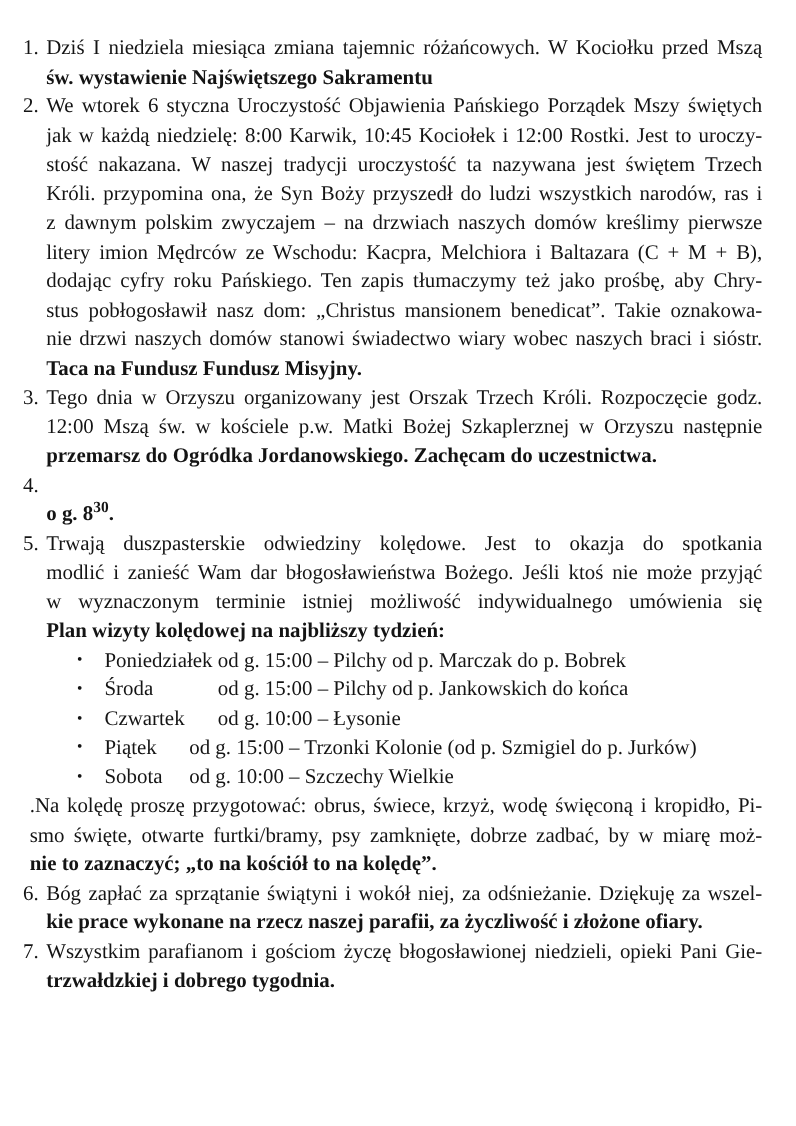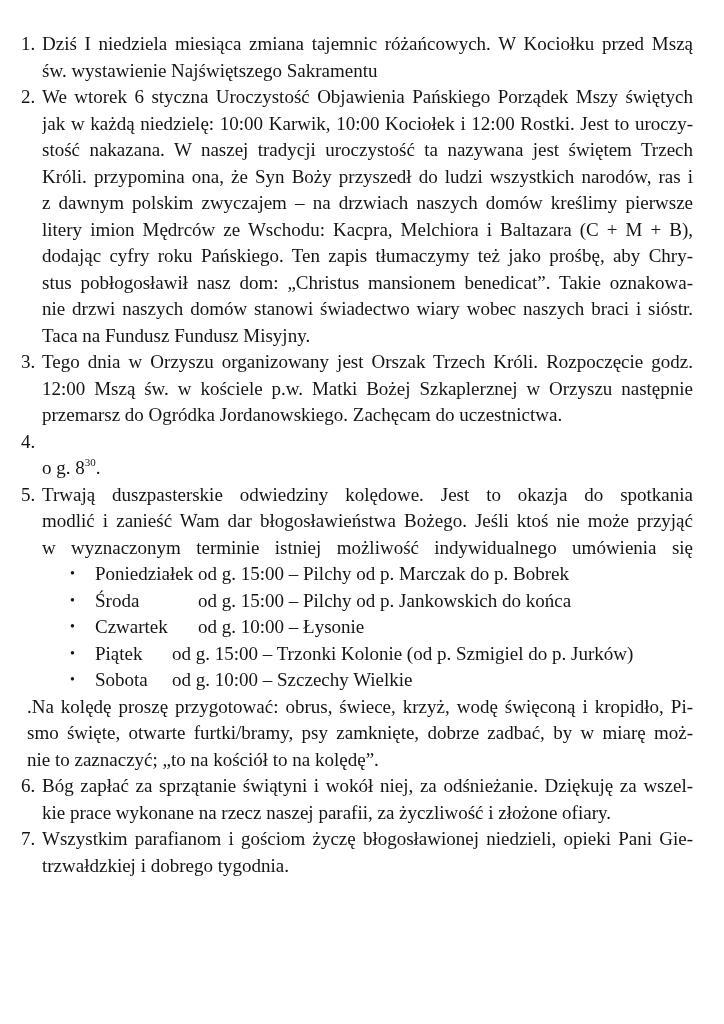--- a/index.html
+++ b/index.html
@@ -15,26 +15,26 @@
     line-height: 26.5px;
     font-size: 19px;
     white-space: nowrap;
   }
   .num { position: absolute; left: 21px; top: 0; }
   .txt {
     position: absolute; left: 42px; right: 31px; top: 0;
     text-align: justify; text-align-last: justify;
     white-space: normal; overflow: hidden; height: 26.5px;
   }
-  .txt.last { text-align-last: left; }
+  .txt.last { text-align-last: left; font-weight: bold; }
   .txt.para { left: 27px; }
   .bullet-row .dot { position: absolute; left: 70px; top: 0; font-size: 14px; }
   .bullet-row .day { position: absolute; left: 95px; top: 0; text-align: right; }
   .bullet-row .detail { position: absolute; top: 0; }
-  sup { font-size: 11px; vertical-align: 0; position: relative; top: -8px; }
+  sup { font-size: 14px; vertical-align: 0; position: relative; top: -8px; }
 </style>
 </head>
 <body>
 
 <div class="page">
 
   <div>
     <div class="line">
         <span class="num">1.</span>
         <span class="txt">Dziś I niedziela miesiąca zmiana tajemnic różańcowych. W Kociołku przed Mszą</span>
@@ -43,21 +43,21 @@
         <span class="txt last">św. wystawienie Najświętszego Sakramentu</span>
       </div>
   </div>
 
   <div>
     <div class="line">
         <span class="num">2.</span>
         <span class="txt">We wtorek 6 styczna Uroczystość Objawienia Pańskiego Porządek Mszy świętych</span>
       </div>
     <div class="line">
-        <span class="txt">jak w każdą niedzielę: 10:00 Karwik, 10:00 Kociołek i 12:00 Rostki. Jest to uroczy-</span>
+        <span class="txt">jak w każdą niedzielę: 8:00 Karwik, 10:45 Kociołek i 12:00 Rostki. Jest to uroczy-</span>
       </div>
     <div class="line">
         <span class="txt">stość nakazana. W naszej tradycji uroczystość ta nazywana jest świętem Trzech</span>
       </div>
     <div class="line">
         <span class="txt">Króli. przypomina ona, że Syn Boży przyszedł do ludzi wszystkich narodów, ras i</span>
       </div>
     <div class="line">
         <span class="txt">z dawnym polskim zwyczajem – na drzwiach naszych domów kreślimy pierwsze</span>
       </div>
@@ -103,20 +103,23 @@
   <div>
     <div class="line">
         <span class="num">5.</span>
         <span class="txt">Trwają duszpasterskie odwiedziny kolędowe. Jest to okazja do spotkania</span>
       </div>
     <div class="line">
         <span class="txt">modlić  i zanieść Wam dar błogosławieństwa Bożego. Jeśli ktoś nie może przyjąć</span>
       </div>
     <div class="line">
         <span class="txt">w wyznaczonym terminie istniej możliwość indywidualnego umówienia się</span>
+      </div>
+    <div class="line">
+        <span class="txt last">Plan wizyty kolędowej na najbliższy tydzień:</span>
       </div>
 
     <div>
       <div class="line bullet-row">
         <span class="dot">•</span>
         <span class="day">Poniedziałek</span>
         <span class="detail" style="left:198px">od g. 15:00 – Pilchy od p. Marczak do p. Bobrek</span>
       </div>
       <div class="line bullet-row">
         <span class="dot">•</span>

